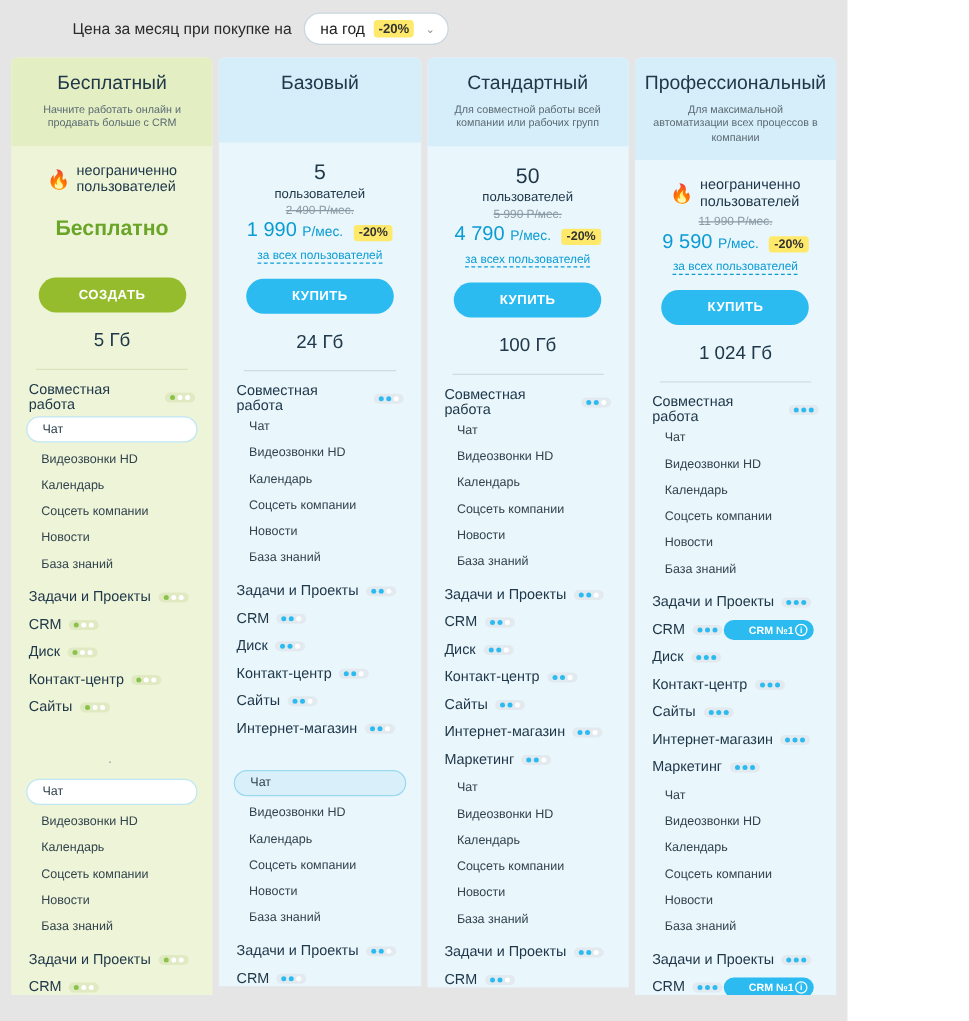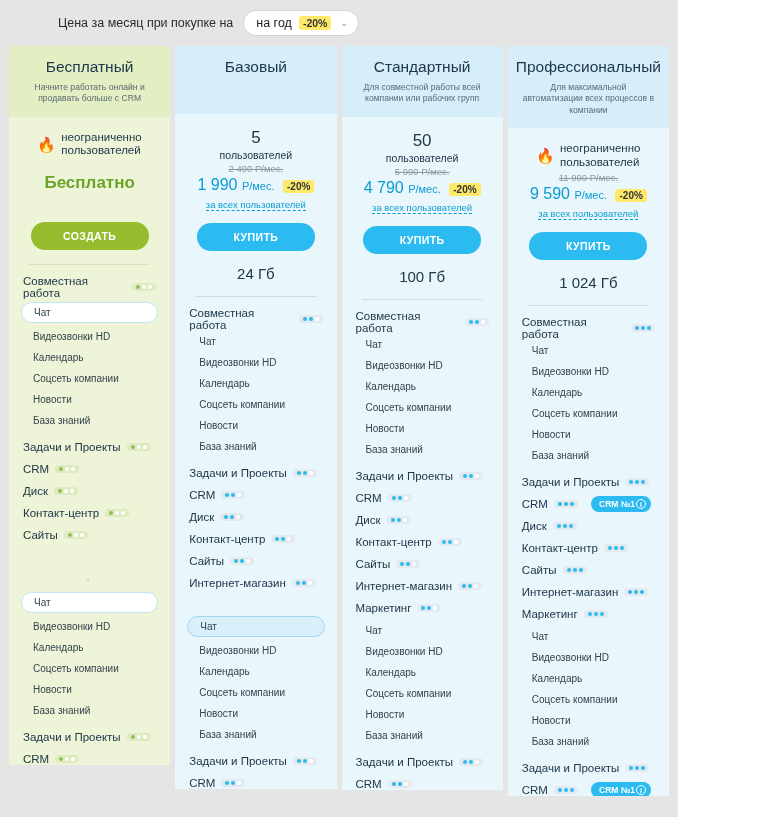--- a/index.html
+++ b/index.html
@@ -131,21 +131,21 @@
     padding:4px 2px 4px 12px; margin:3px 0;
   }
   .feat-hl-blue {
     background:#d9f0fb; border:1px solid #9bd9ef; border-radius:14px;
     padding:4px 2px 4px 12px; margin:3px 0;
   }
 
   .crm1-badge {
     position:absolute; right:6px;
     background:#2bbbf0; color:#fff; font-size:8.5px; font-weight:bold;
-    border-radius:10px; padding:3px 16px 3px 8px;
+    border-radius:10px; padding:3px 16px 3px 20px;
   }
   .crm1-badge .i {
     position:absolute; right:5px; top:3px;
     width:10px; height:10px; border-radius:50%;
     background:#2bbbf0; border:1px solid #fff;
     font-size:7px; line-height:9px; text-align:center; color:#fff;
   }
   .rowrel { position:relative; }
 
   .dots { text-align:center; font-size:11px; color:#8aa0ab; padding:8px 0 4px; letter-spacing:3px;}
@@ -185,20 +185,21 @@
           </div>
         </div>
         <div class="old-price"></div>
         <div class="price-line">
           <span class="price-free">Бесплатно</span>
         </div>
         <div class="per-users-wrap">
           <span class="per-users"></span>
         </div>
         <button class="cta cta-green">СОЗДАТЬ</button>
+        <div class="disk">5 Гб</div>
         <div class="sep-free"></div>
 
         <div class="grp-row">
           <span>Совместная работа</span>
           <span class="pips green">
               <i class="pip on"></i>
               <i class="pip"></i>
               <i class="pip"></i>
             </span>
         </div>

